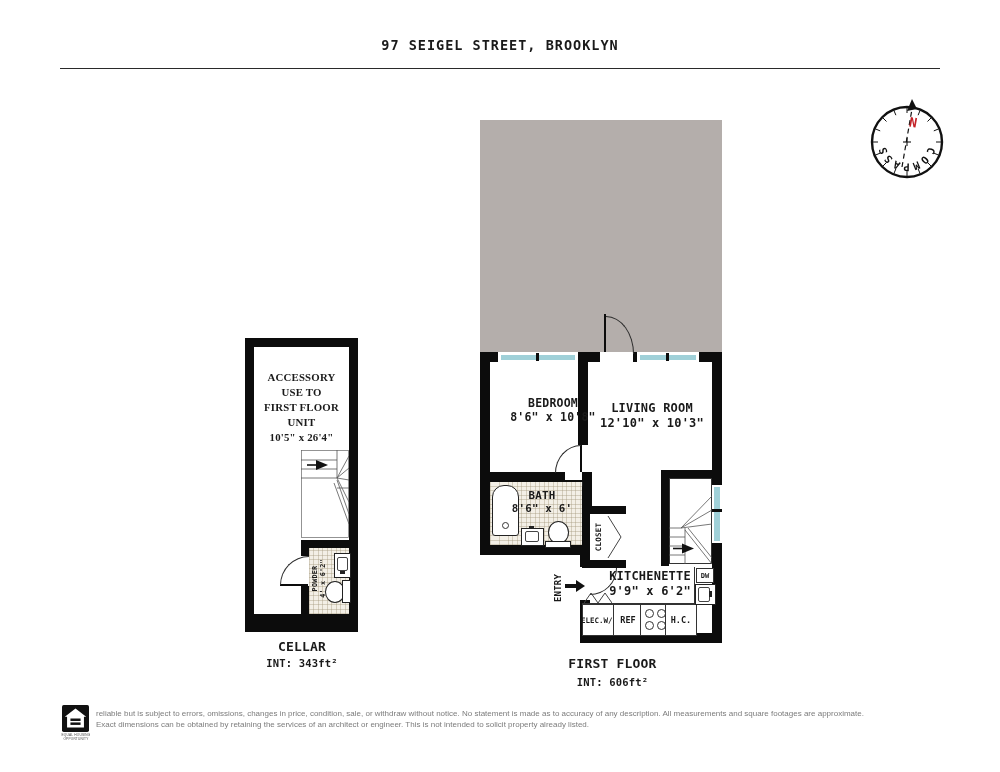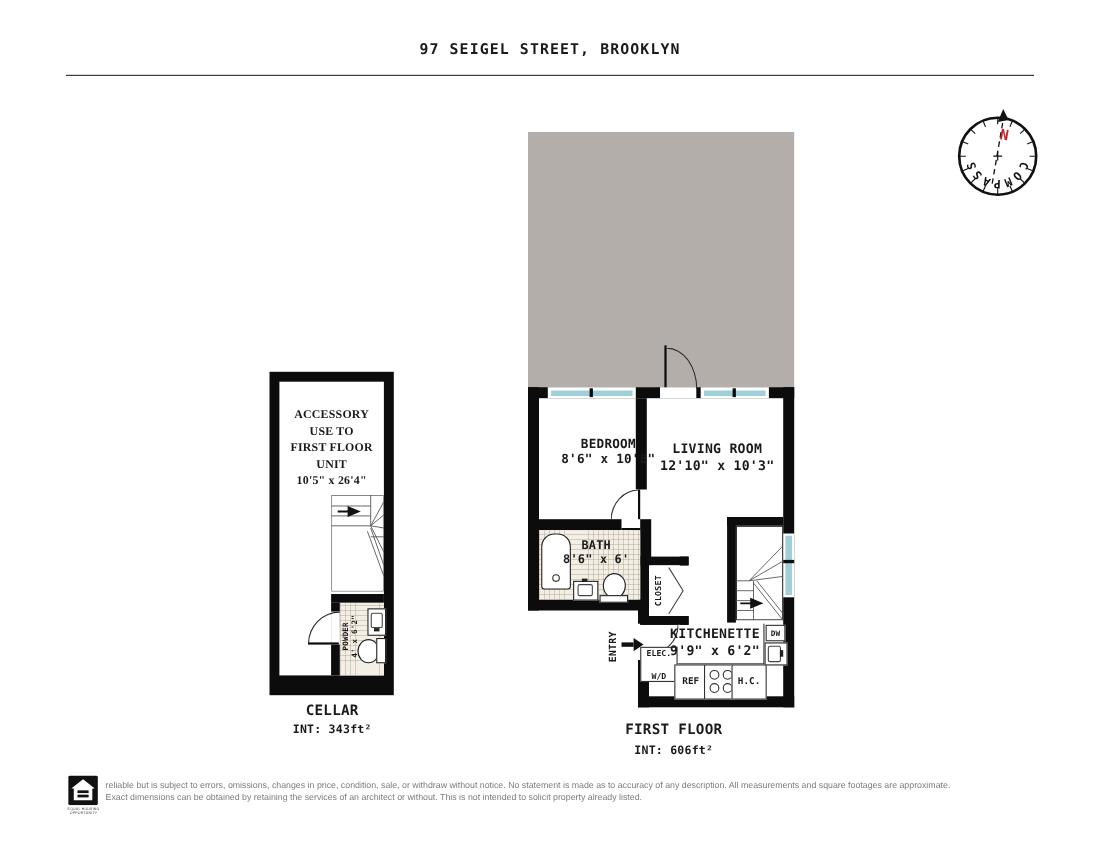--- a/index.html
+++ b/index.html
@@ -150,21 +150,21 @@
     </g>
     <line x1="4" y1="70.5" x2="14" y2="70.5" stroke="#111" stroke-width="1.6"></line>
     <polygon points="13,65.5 25,70.5 13,75.5" fill="#111"></polygon>
   </svg>
 
   <div class="abs" style="left:582px;top:603px;width:113px;height:1px;background:#333;"></div>
   <div class="abs" style="left:694px;top:567px;width:1px;height:37px;background:#333;"></div>
   <svg class="abs" style="left:584px;top:592px;" width="28" height="12" viewBox="0 0 28 12">
     <polyline points="0,11 7,1 14,11 21,1 28,11" fill="none" stroke="#444" stroke-width="1"></polyline>
   </svg>
-  <div class="thinbox" style="left:582px;top:588px;width:32px;height:30px;font-size:7.5px;flex-direction:column;line-height:1.2;justify-content:space-between;">
+  <div class="thinbox" style="left:582px;top:604px;width:32px;height:30px;font-size:7.5px;line-height:1.2;">
     <div>ELEC.</div>
     <div>W/D</div>
   </div>
   <div class="thinbox" style="left:613px;top:604px;width:28px;height:30px;font-size:8.5px;">REF</div>
   <div class="thinbox" style="left:640px;top:604px;width:26px;height:30px;"></div>
   <div class="burners" style="left:645px;top:609px;">
     <div class="burner"></div>
       <div class="burner"></div>
       <div class="burner"></div>
       <div class="burner"></div>
@@ -245,16 +245,16 @@
 
   <svg class="abs" style="left:62px;top:705px;" width="27" height="27" viewBox="0 0 24 24">
     <rect x="0" y="0" width="24" height="24" rx="1.5" fill="#111"></rect>
     <polygon points="12,3 2.5,10.5 4.5,10.5 4.5,20 19.5,20 19.5,10.5 21.5,10.5" fill="#fff"></polygon>
     <rect x="7.5" y="12" width="9" height="2.2" fill="#111"></rect>
     <rect x="7.5" y="15.5" width="9" height="2.2" fill="#111"></rect>
   </svg>
   <div class="lbl sans" style="left:56px;top:733px;width:40px;font-size:3.2px;color:#444;font-weight:400;">EQUAL HOUSING OPPORTUNITY</div>
   <div class="abs sans" style="left:96px;top:708px;width:844px;font-size:8px;line-height:11px;color:#7c7c7c;white-space:nowrap;">
     <div>reliable but is subject to errors, omissions, changes in price, condition, sale, or withdraw without notice. No statement is made as to accuracy of any description. All measurements and square footages are approximate.</div>
-    <div>Exact dimensions can be obtained by retaining the services of an architect or without. This is not intended to solicit property already listed.</div>
+    <div>Exact dimensions can be obtained by retaining the services of an architect or engineer. This is not intended to solicit property already listed.</div>
   </div>
 
 </div>
 
 </body></html>

